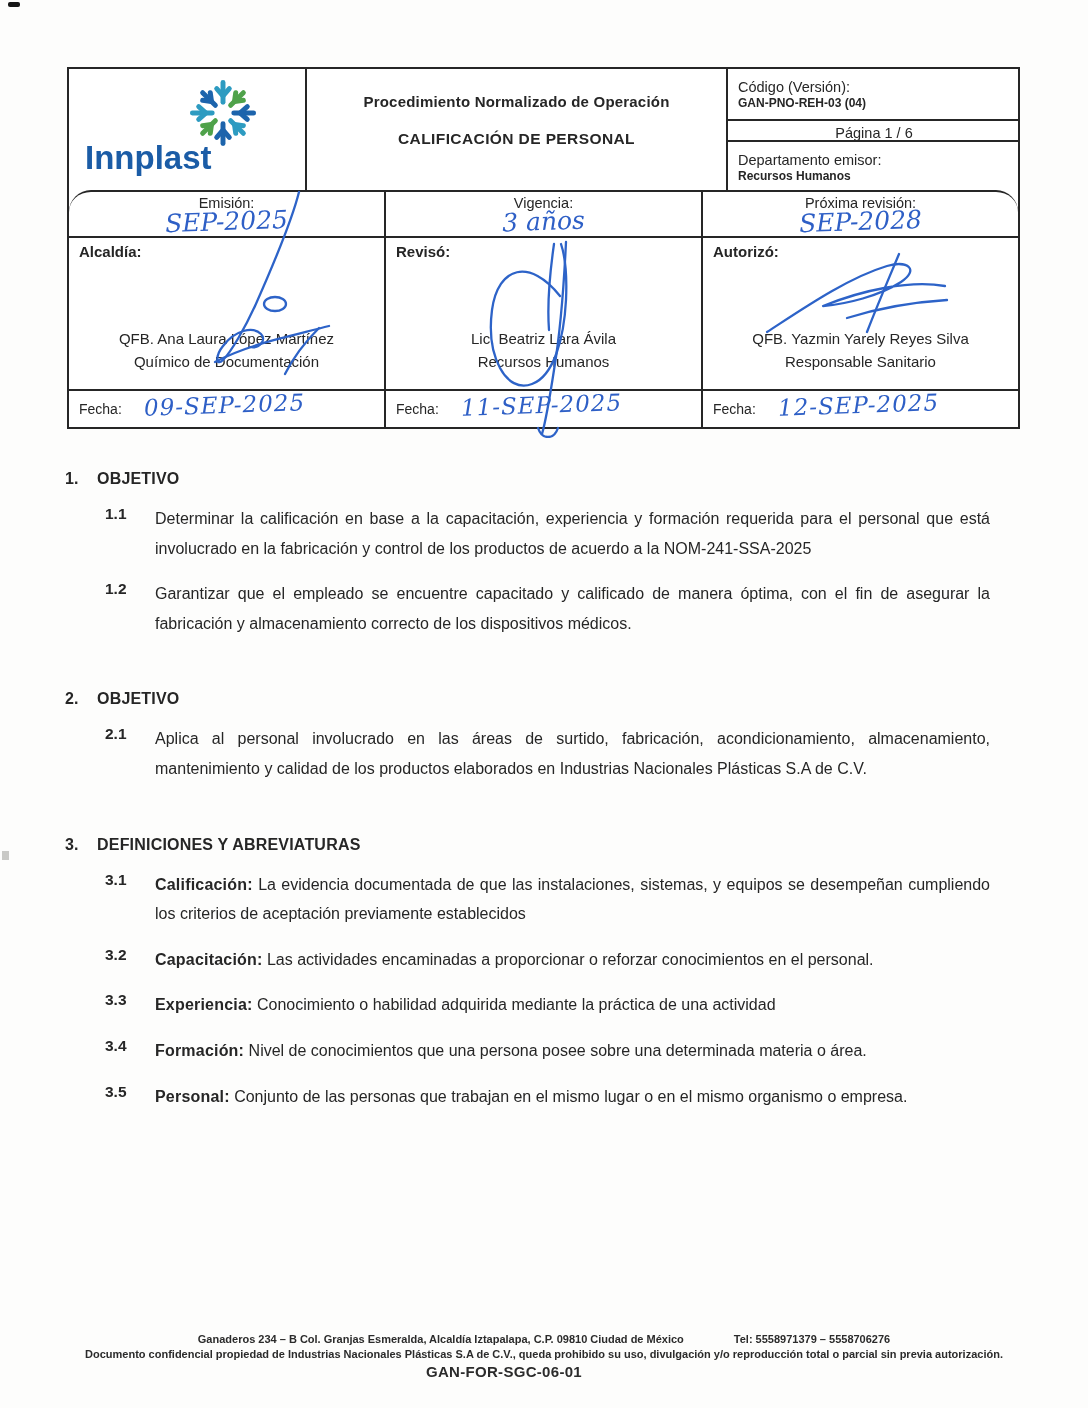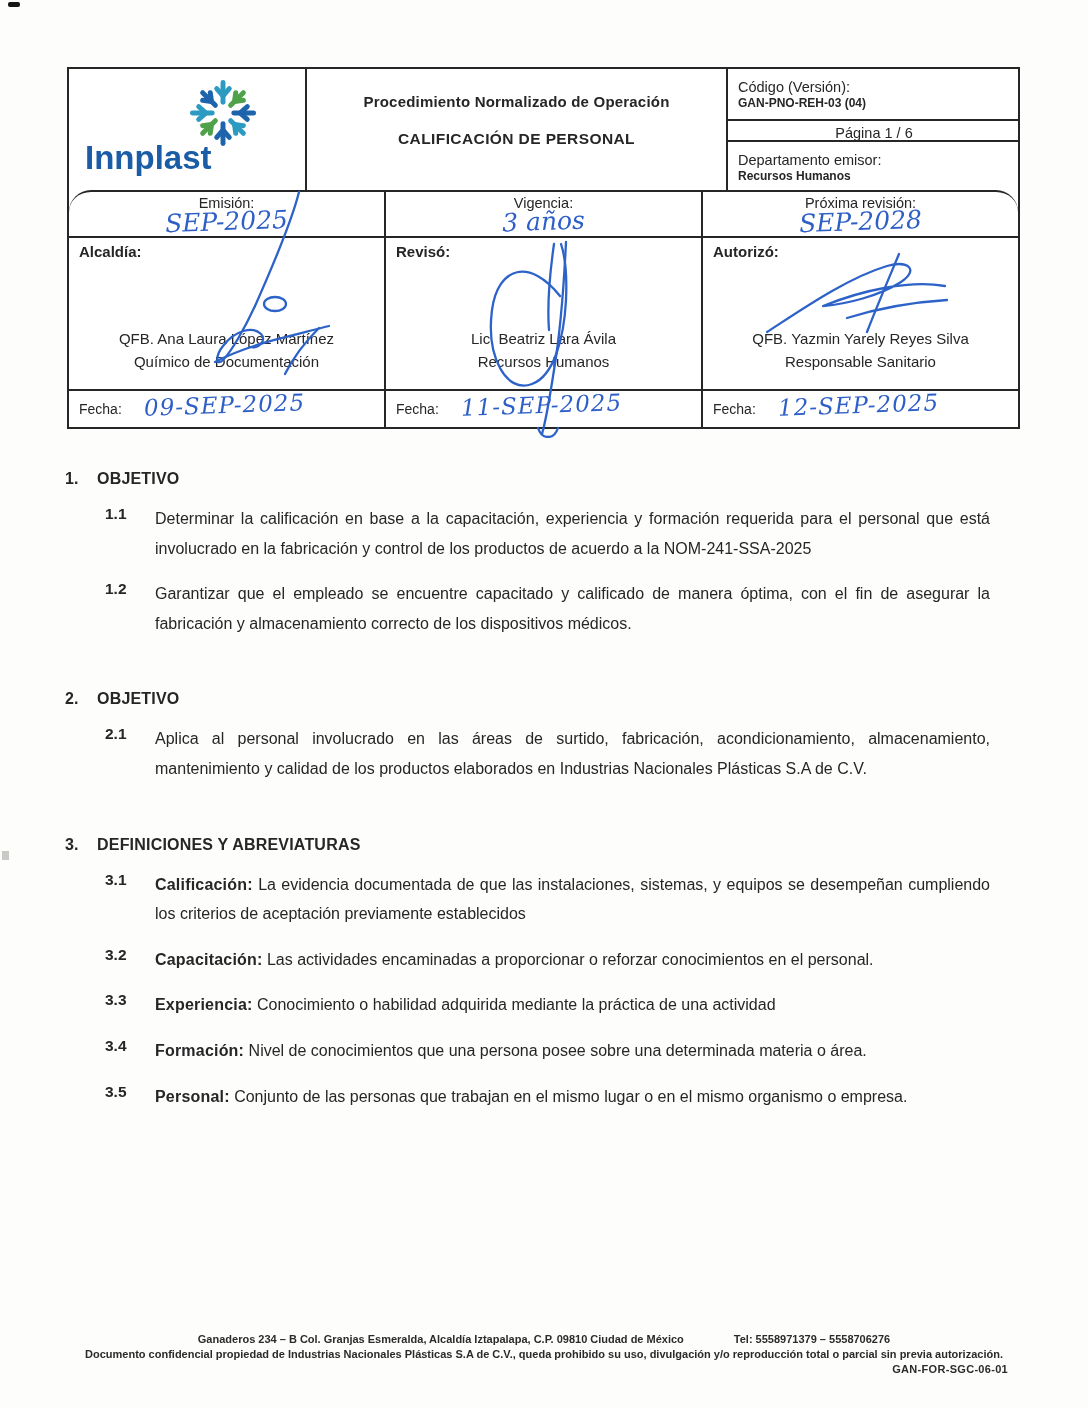--- a/index.html
+++ b/index.html
@@ -59,21 +59,21 @@
   .sec-title { letter-spacing:.2px; }
   .sec-item { display:flex; margin:16px 0 16px 40px; }
   .item-num { width:50px; font-weight:700; font-size:15.5px; flex-shrink:0; padding-top:1px; }
   .item-text { flex:1; font-size:16px; line-height:1.85; text-align:justify; }
   .item-text strong { letter-spacing:.2px; }
 
   
   .page-footer { position:absolute; left:0; right:0; top:1333px; text-align:center; font-size:11px; font-weight:700; color:#2b2b2b; }
   .f-tel { margin-left:50px; }
   .f-line2 { margin-top:3px; }
-  .f-code { text-align:right; margin:3px 80px 0 0; font-size:11px; letter-spacing:.3px; }
+  .f-code { margin:3px 80px 0 0; font-size:15px; letter-spacing:.3px; }
 
   svg.sigpath path, svg.sigpath ellipse { fill:none; stroke:#2d63c8; stroke-width:2.3; stroke-linecap:round; stroke-linejoin:round; }
 </style>
 </head>
 <body>
 
 <div class="page">
   <div class="speck-top"></div>
   <div class="speck-left"></div>
 

